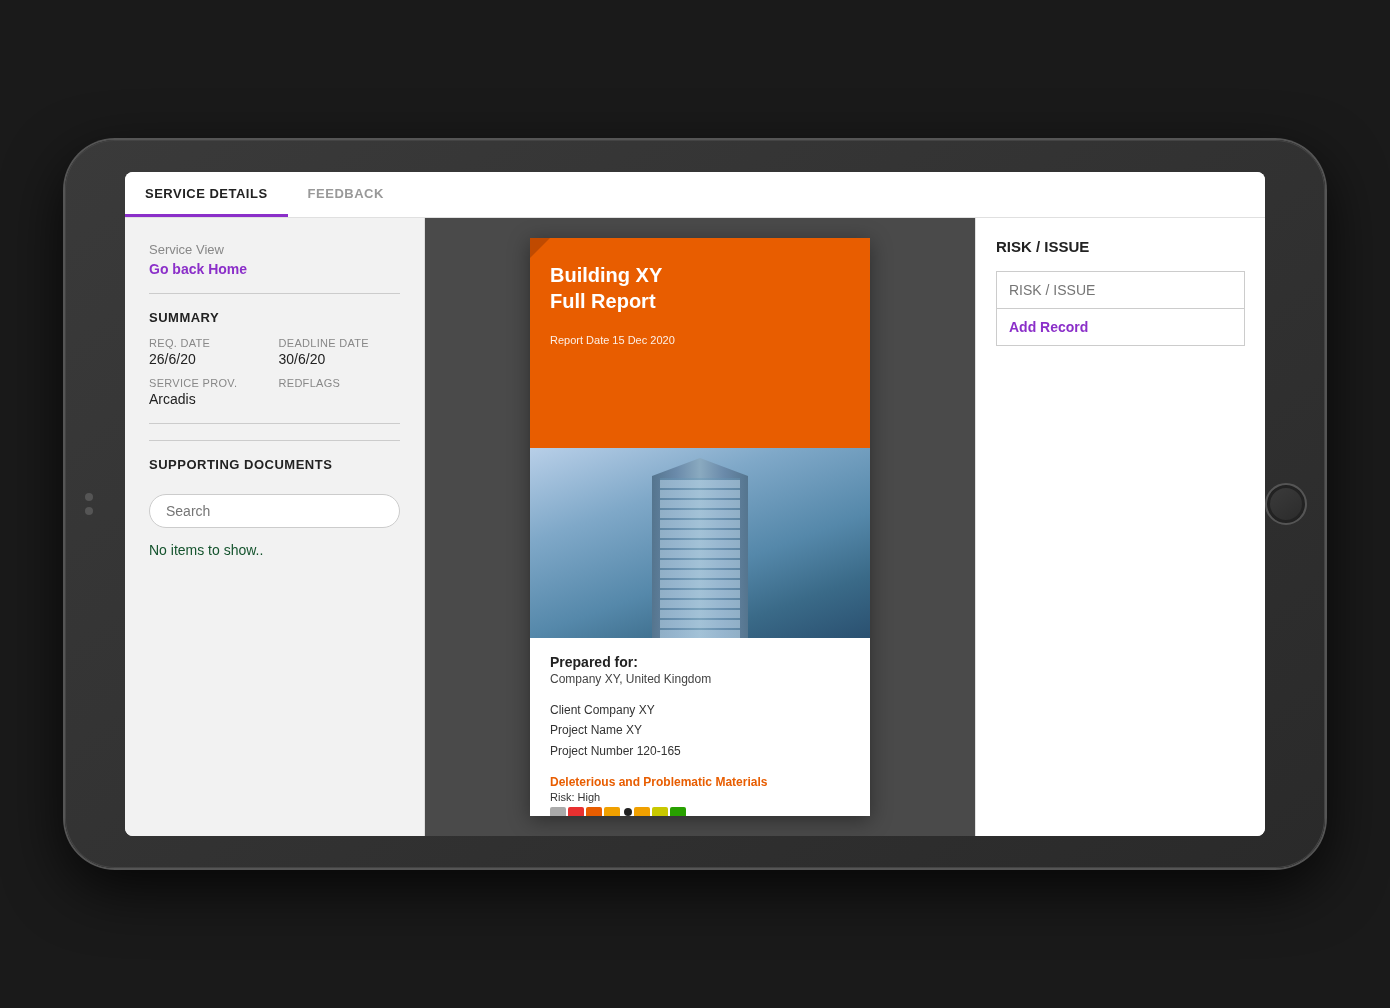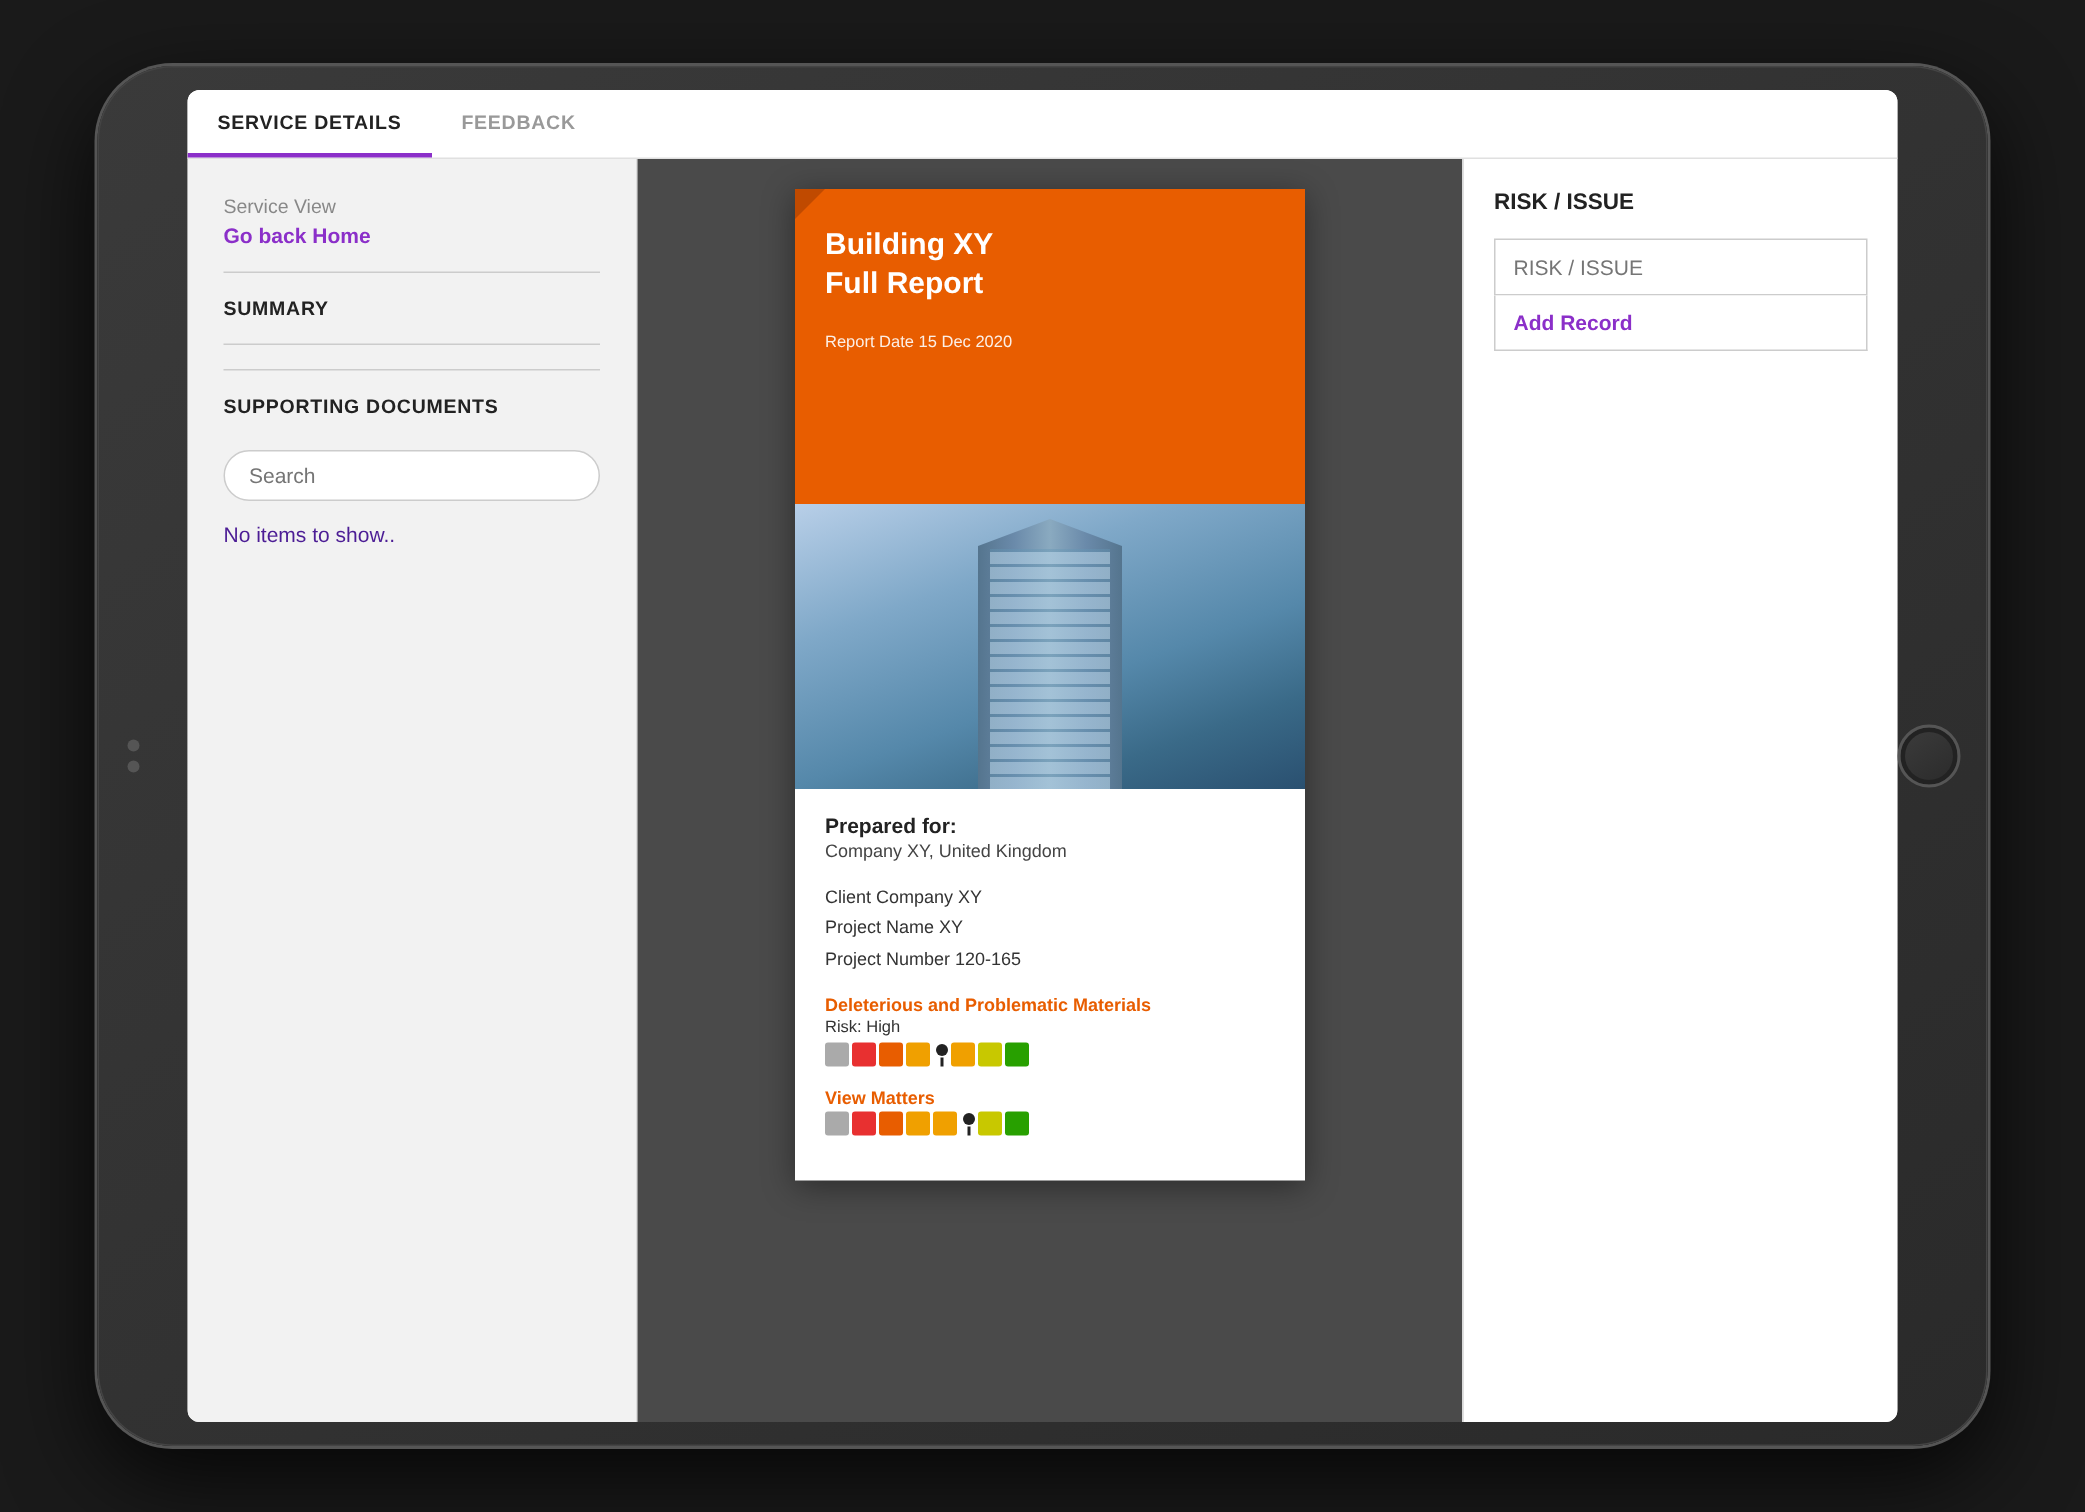--- a/index.html
+++ b/index.html
@@ -10,24 +10,24 @@
       display: flex;
       align-items: center;
       justify-content: center;
       font-family: -apple-system, BlinkMacSystemFont, 'Helvetica Neue', Arial, sans-serif;
       overflow: hidden;
     }
 
     
     .ipad-shell {
       width: 1260px;
-      height: 920px;
+      height: 728px;
       background: linear-gradient(145deg, #3a3a3a, #2a2a2a);
       border-radius: 50px;
-      padding: 16px 60px;
+      padding: 32px 60px;
       position: relative;
       box-shadow: 0 0 0 2px #555, 0 20px 60px rgba(0,0,0,0.8), inset 0 0 0 1px #444;
     }
 
     
     .ipad-camera {
       position: absolute;
       left: 20px;
       top: 50%;
       transform: translateY(-50%);
@@ -233,21 +233,21 @@
       padding: 8px 16px;
       font-size: 14px;
       color: #999;
       background: #fff;
       outline: none;
       margin: 10px 0;
     }
 
     .no-items-text {
       font-size: 14px;
-      color: #4c1d95;
+      color: #14532d;
       margin-top: 4px;
     }
 
     
     .doc-viewer {
       flex: 1;
       background: #4a4a4a;
       overflow-y: auto;
       display: flex;
       flex-direction: column;
@@ -471,20 +471,37 @@
         <div class="sidebar-service-view">Service View</div>
         <div class="sidebar-goback">
           <span>Go back</span>
           <span>Home</span>
         </div>
 
         <hr class="sidebar-divider">
 
         <div class="sidebar-section-title">SUMMARY</div>
 
+        <div class="summary-grid">
+          <div>
+            <div class="summary-item-label">REQ. DATE</div>
+            <div class="summary-item-value">26/6/20</div>
+          </div>
+          <div>
+            <div class="summary-item-label">DEADLINE  DATE</div>
+            <div class="summary-item-value">30/6/20</div>
+          </div>
+          <div>
+            <div class="summary-item-label">SERVICE PROV.</div>
+            <div class="summary-item-value">Arcadis</div>
+          </div>
+          <div>
+            <div class="summary-item-label">REDFLAGS</div>
+          </div>
+        </div>
 
         <hr class="sidebar-divider">
 
 
         <hr class="sidebar-divider">
 
         <div class="supporting-docs-section">
           <div class="sidebar-section-title">SUPPORTING DOCUMENTS</div>
           <input class="search-box" type="text" placeholder="Search" style="">
           <div class="no-items-text">No items to show..</div>

